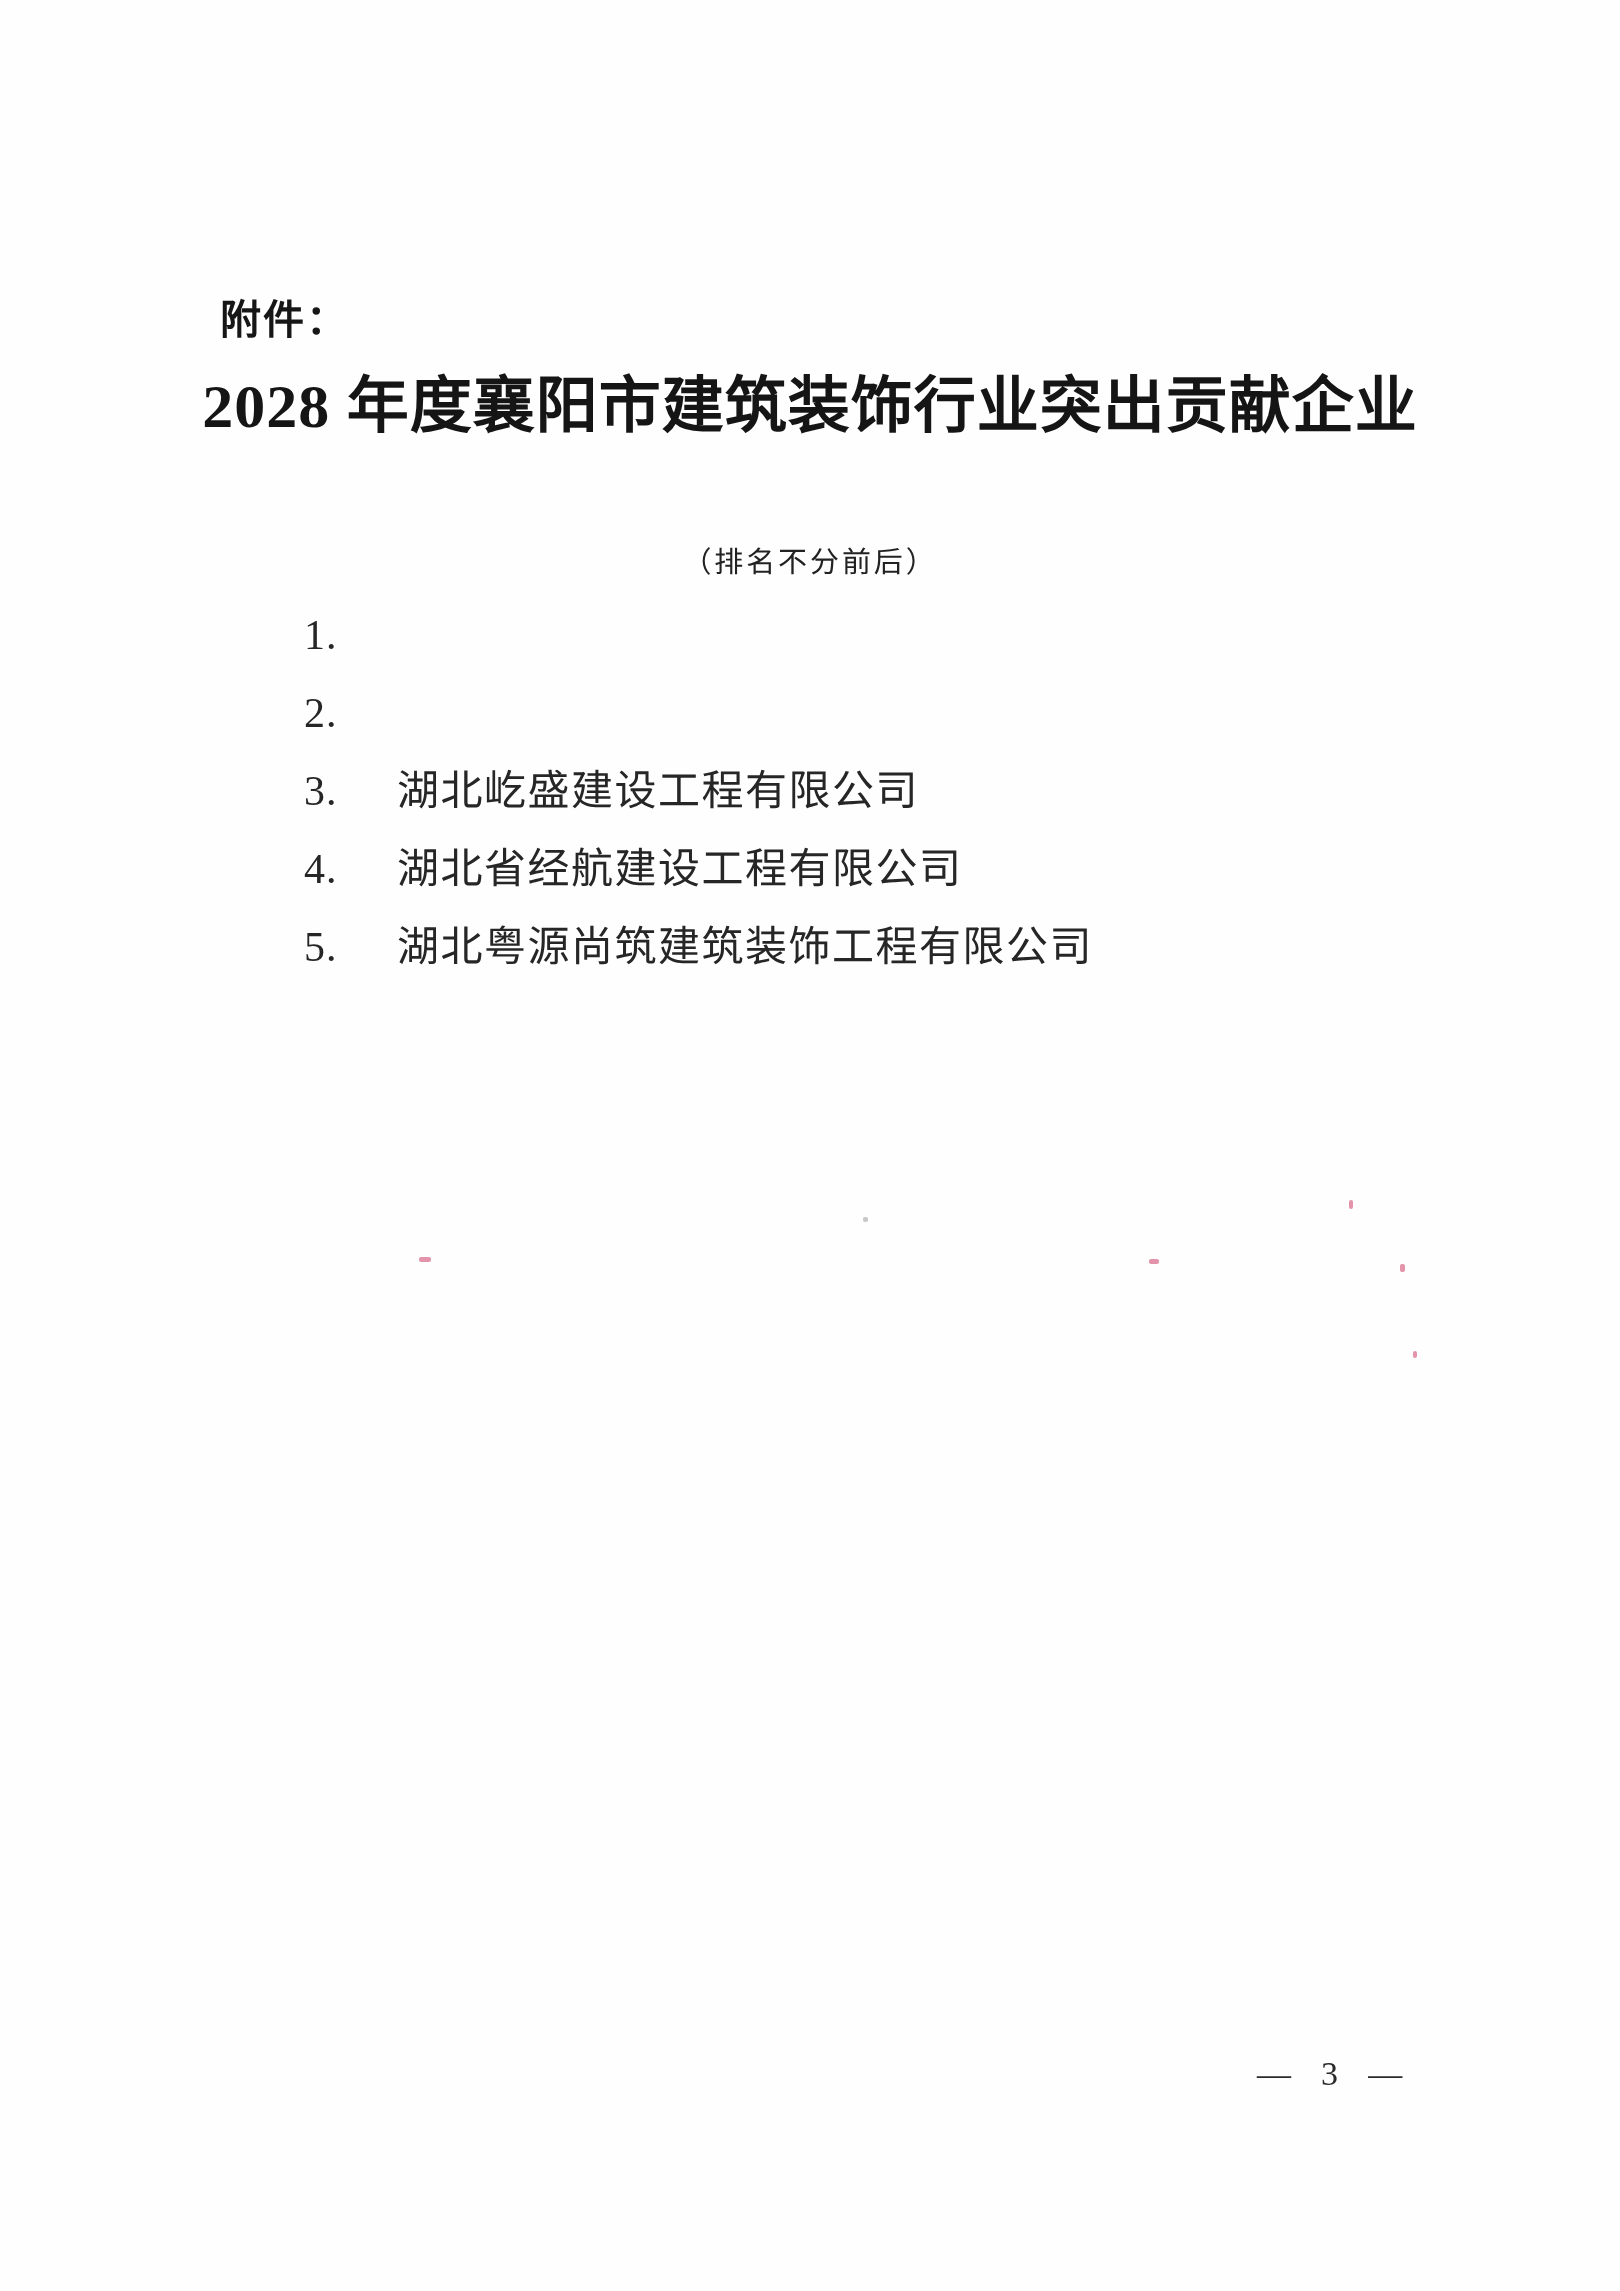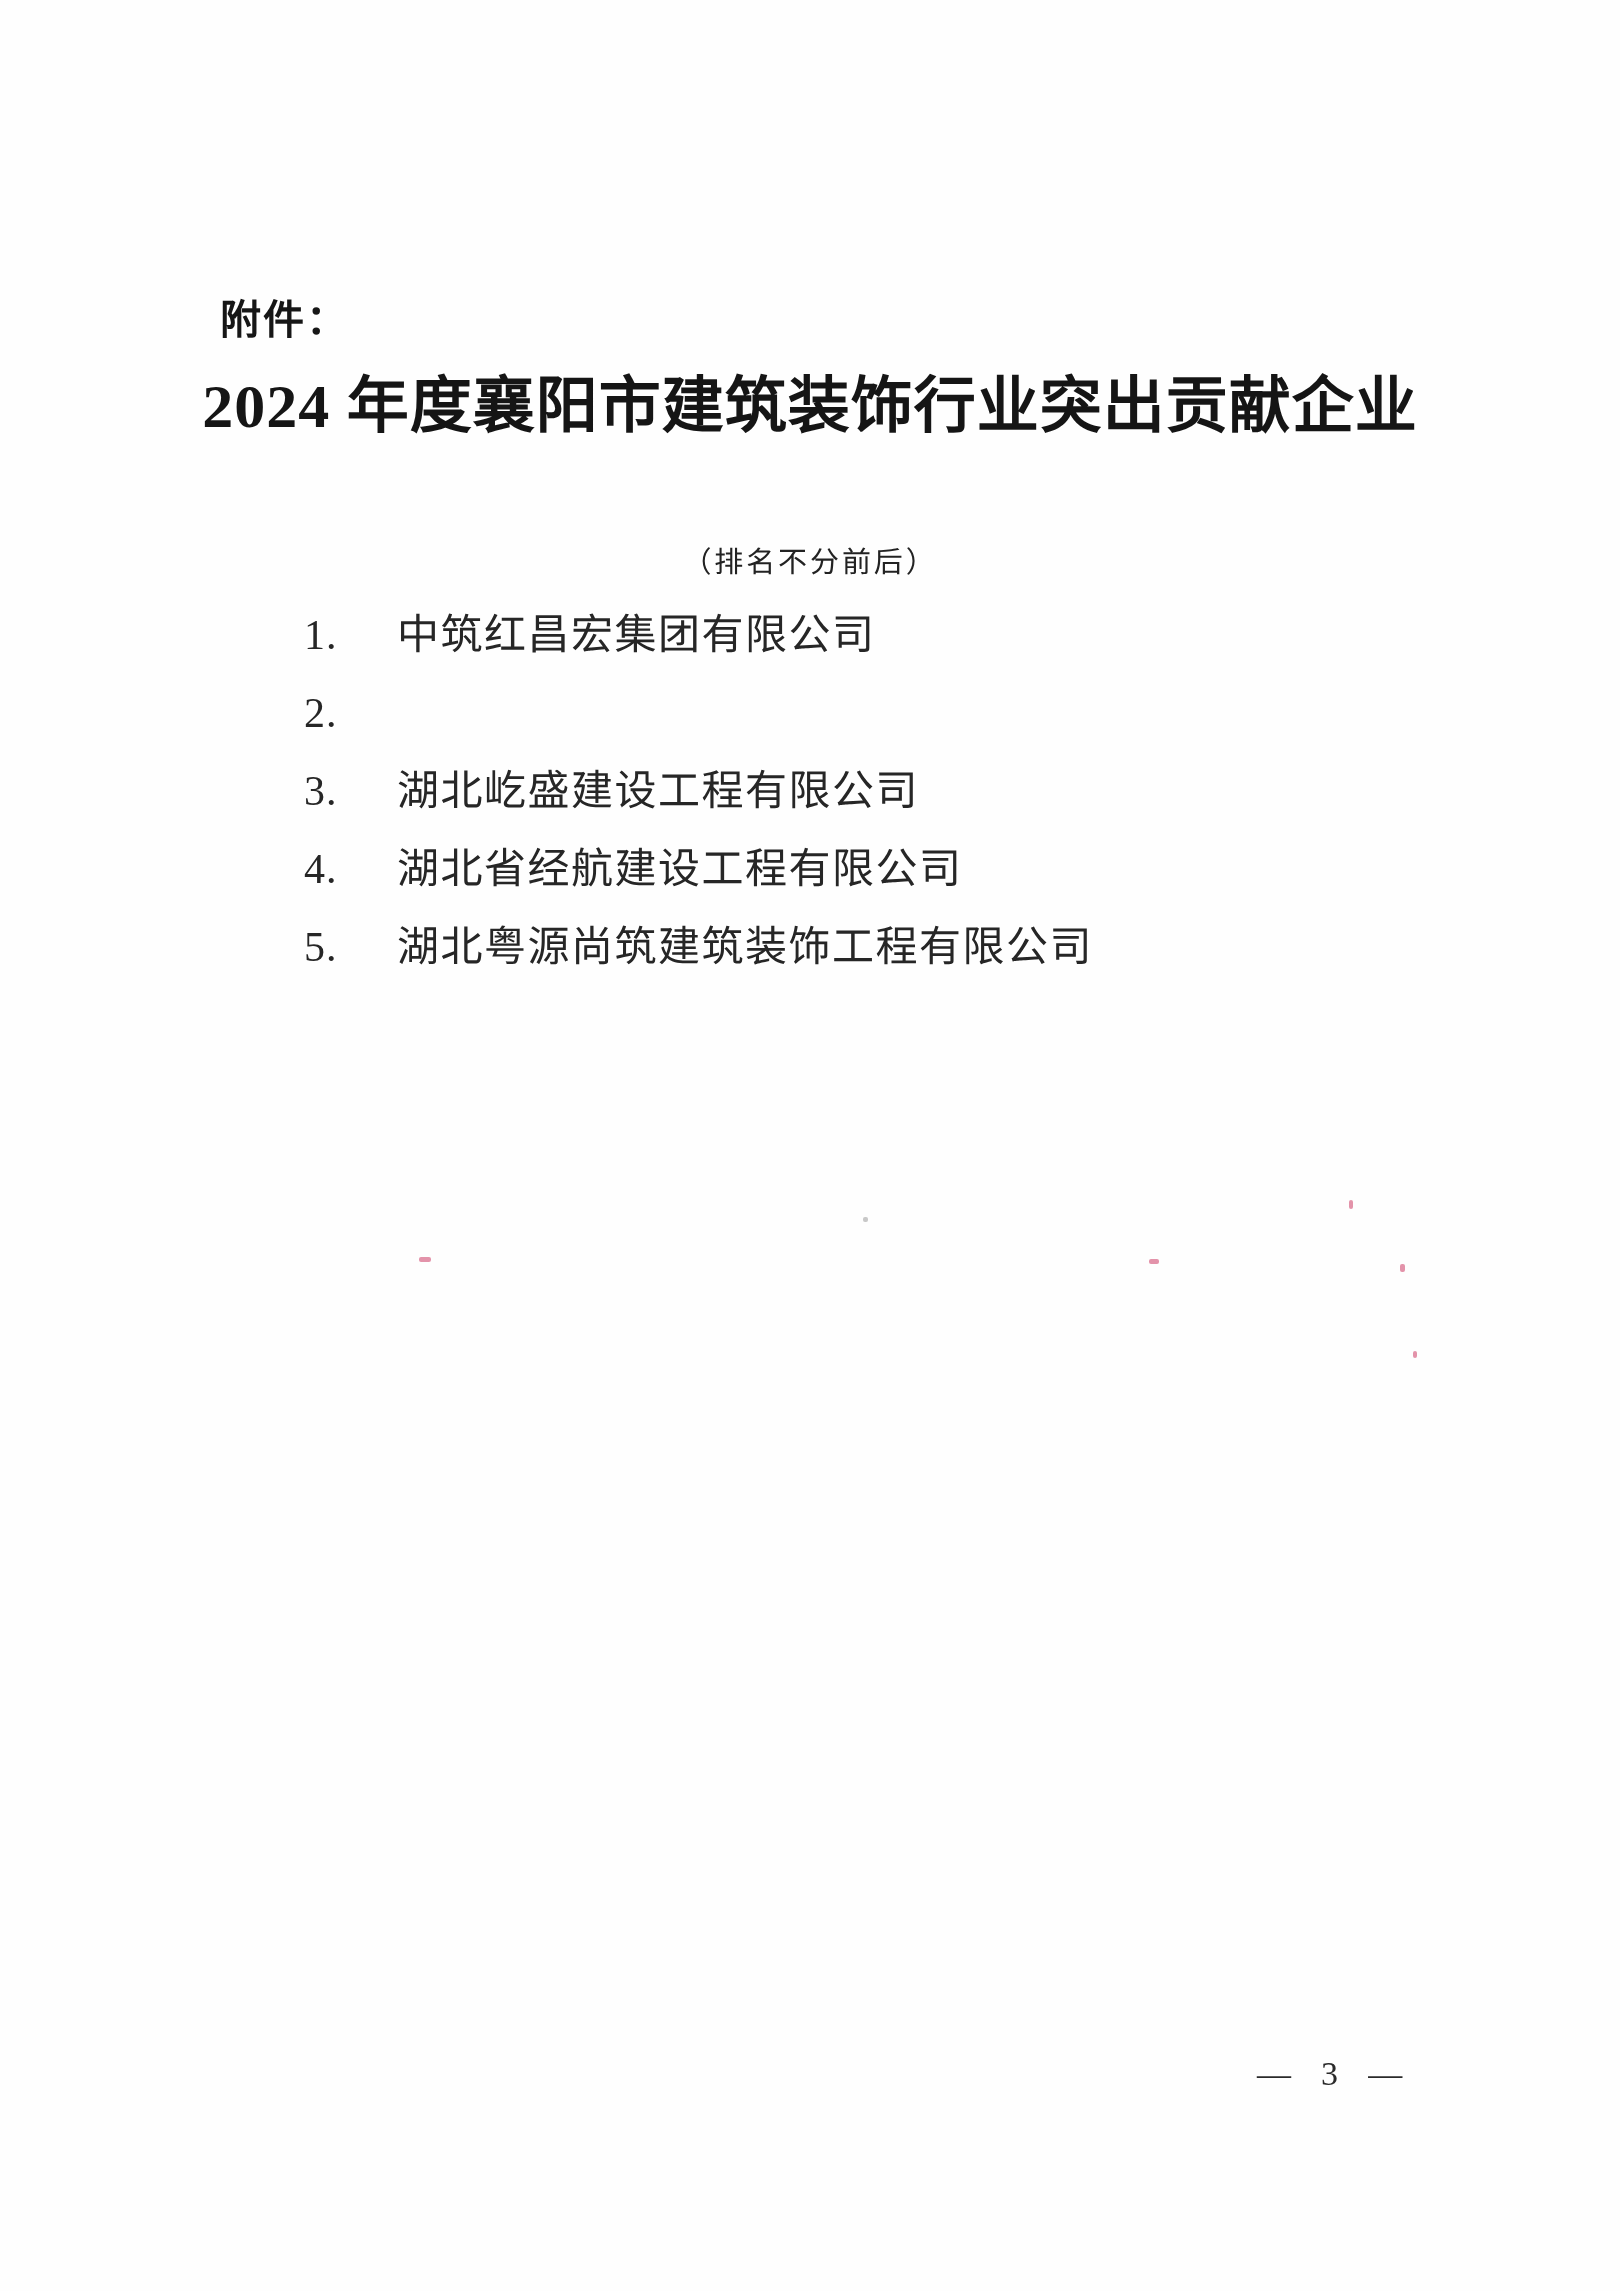--- a/index.html
+++ b/index.html
@@ -109,29 +109,28 @@
   .speck.gray { background: #9a9a9a; opacity: 0.55; }
 </style>
 </head>
 <body>
 
 <div class="page">
 
   <div class="attachment-label">附件：</div>
 
   <div class="doc-title">
-    <span class="line">2024 年度襄阳市建筑装饰行业突出贡献企业</span>
+    <span class="line">2028 年度襄阳市建筑装饰行业突出贡献企业</span>
   </div>
 
   <div class="ranking-note">（排名不分前后）</div>
 
   <div class="company-list">
     <div class="company-row">
       <span class="num">1.</span>
-      <span class="cname">中筑红昌宏集团有限公司</span>
     </div>
     <div class="company-row">
       <span class="num">2.</span>
     </div>
     <div class="company-row">
       <span class="num">3.</span>
       <span class="cname">湖北屹盛建设工程有限公司</span>
     </div>
     <div class="company-row">
       <span class="num">4.</span>

